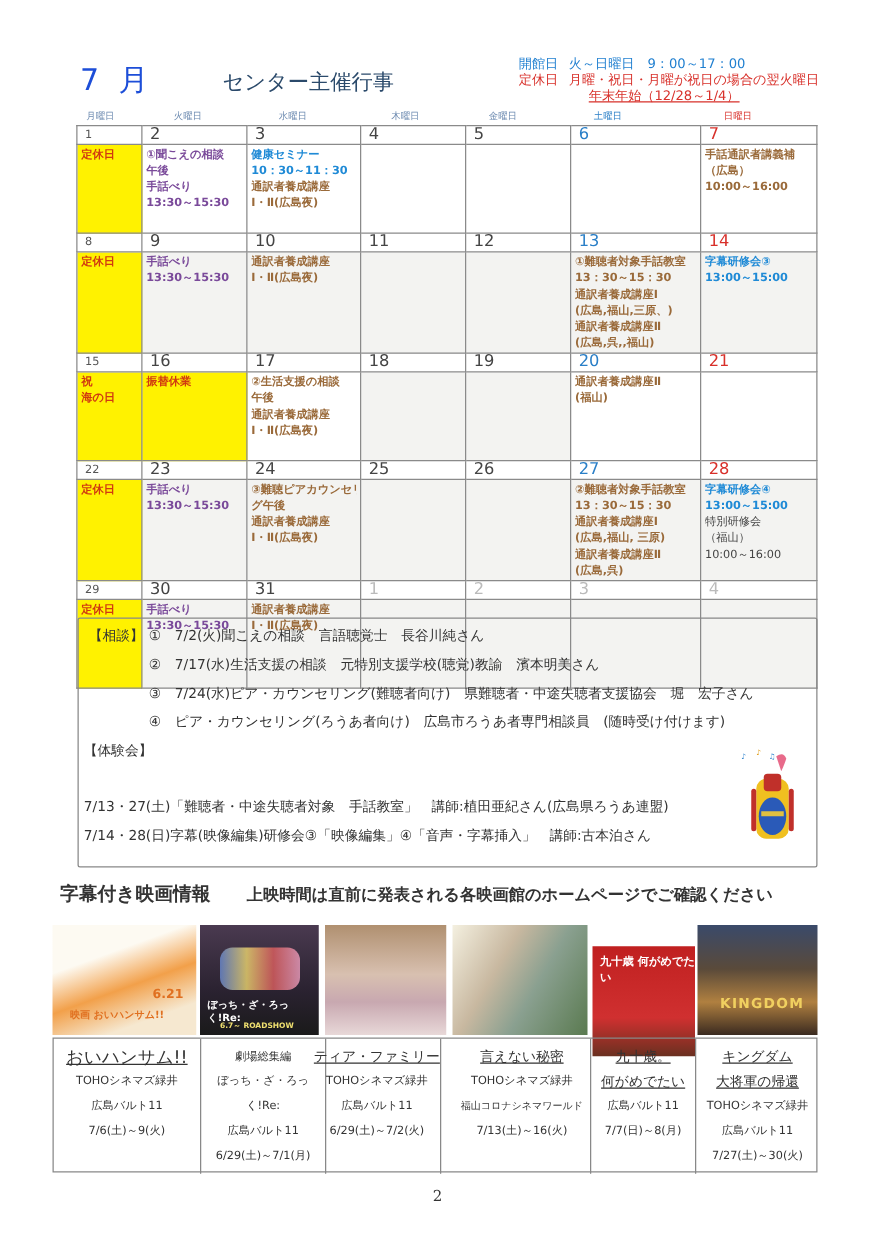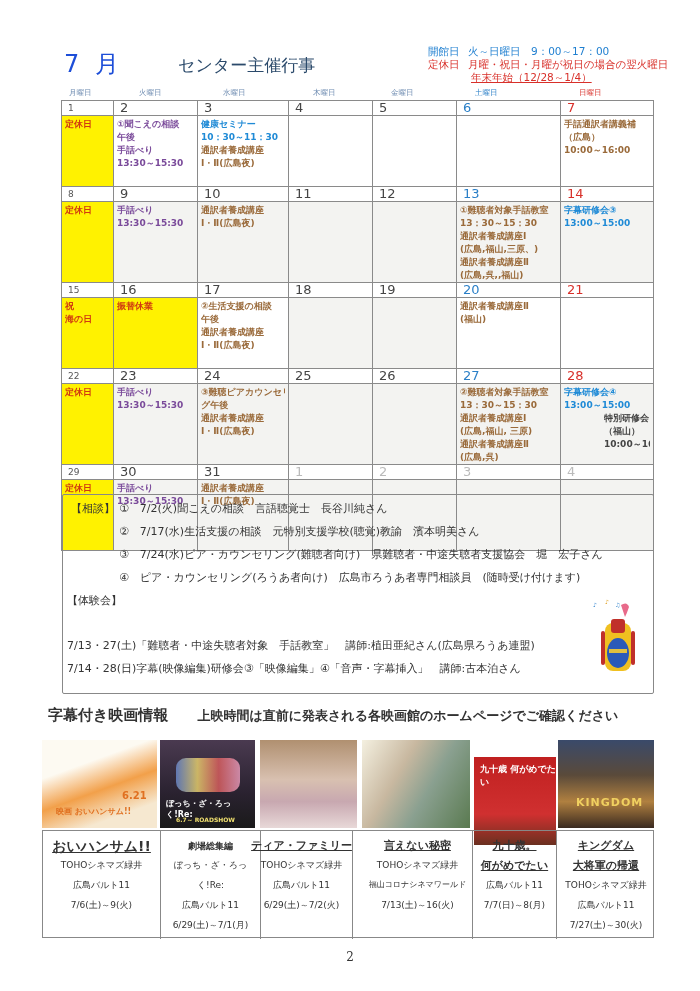--- a/index.html
+++ b/index.html
@@ -6,58 +6,58 @@
   html, body { width: 700px; height: 991px; background: #ffffff; overflow: hidden; }
   body { font-family: "DejaVu Sans", "Liberation Sans", sans-serif; color: #333; position: relative; }
 
   .header { position: absolute; left: 0; top: 0; width: 700px; height: 100px; }
   .month { position: absolute; left: 64px; top: 48px; font-size: 24px; color: #1d4ed8; letter-spacing: 4px; }
   .center-title { position: absolute; left: 178px; top: 54px; font-size: 17px; color: #2b4a6b; }
   .hours { position: absolute; left: 415px; top: 45px; font-size: 10.5px; line-height: 13px; }
   .hours .lbl-blue { color: #1f7fd0; }
   .hours .lbl-red { color: #d8302a; }
   .hours .row { white-space: nowrap; }
-  .hours .row span.k { display: inline-block; width: 40px; margin-left: 13px; }
+  .hours .row span.k { display: inline-block; width: 40px; }
   .hours .row3 { padding-left: 56px; color: #d8302a; text-decoration: underline; }
 
   .weekdays { position: absolute; left: 61px; top: 88px; width: 592px; height: 12px; font-size: 7.5px; color: #6c8ab0; }
   .weekdays span { position: absolute; top: 0; }
 
   .cal { position: absolute; left: 61px; top: 100px; width: 592px; border-collapse: collapse; table-layout: fixed; }
   .cal td { border: 1px solid #8a8a8a; vertical-align: top; padding: 0 3px; font-size: 9px; line-height: 13px; }
   .cal tr.num td { height: 14px; font-size: 13px; line-height: 14px; color: #444; padding-left: 6px; }
   .cal tr.num td.mon { font-size: 9px; color: #555; }
   .cal tr.num td.sat { color: #2a7fc7; }
   .cal tr.num td.sun { color: #d8302a; }
   .cal tr.num td.next { color: #bbb; }
   .cal tr.body td { height: 71px; padding-top: 2px; }
   .cal td.yellow { background: #fff200; }
   .cal td.gray { background: #f3f3f1; }
   .ev-red { color: #d13a10; font-weight: bold; }
   .ev-purple { color: #7a4a9a; font-weight: bold; }
   .ev-blue { color: #1f8ad6; font-weight: bold; }
   .ev-brown { color: #9a6a3a; font-weight: bold; }
-  .ev-dark { color: #444; font-weight: bold; margin-left: 40px; }
+  .ev-dark { color: #444; font-weight: normal; }
   .ev-line { display: block; white-space: nowrap; overflow: hidden; }
 
   .info { position: absolute; left: 62px; top: 494px; width: 592px; height: 200px; border: 1.5px solid #888; border-radius: 2px; font-size: 11px; color: #333; padding: 6px 8px; }
   .info .line { position: absolute; white-space: nowrap; }
   .mascot { position: absolute; right: 12px; top: 100px; width: 50px; height: 80px; }
 
   .movie-header { position: absolute; left: 48px; top: 705px; width: 640px; white-space: nowrap; }
   .movie-header .t1 { font-size: 15px; font-weight: bold; color: #333; }
   .movie-header .t2 { font-size: 13px; font-weight: bold; color: #333; margin-left: 24px; }
 
   .posters { position: absolute; left: 42px; top: 740px; width: 612px; height: 88px; }
   .poster { position: absolute; top: 0; height: 88px; overflow: hidden; }
 
   .mtable { position: absolute; left: 42px; top: 830px; width: 612px; height: 108px; border: 1px solid #888; }
   .mcol { position: absolute; top: 0; height: 108px; border-right: 1px solid #888; text-align: center; font-size: 9px; color: #333; }
   .mcol:last-child { border-right: none; }
-  .mcol .title { display: block; font-weight: bold; text-decoration: underline; font-size: 11px; margin-top: 6px; line-height: 18px; }
+  .mcol .title { display: block; font-weight: normal; text-decoration: underline; font-size: 11px; margin-top: 6px; line-height: 18px; }
   .mcol .title.big { font-size: 14px; text-decoration: underline; margin-top: 6px; }
   .mcol .title.small { font-size: 9px; text-decoration: none; }
   .mcol .l { display: block; line-height: 20px; font-size: 9px; }
 
   .page-no { position: absolute; left: 0; width: 700px; top: 950px; text-align: center; font-family: "DejaVu Serif", serif; font-size: 12px; color: #333; }
 </style>
 </head>
 <body>
 
 <div class="header">

